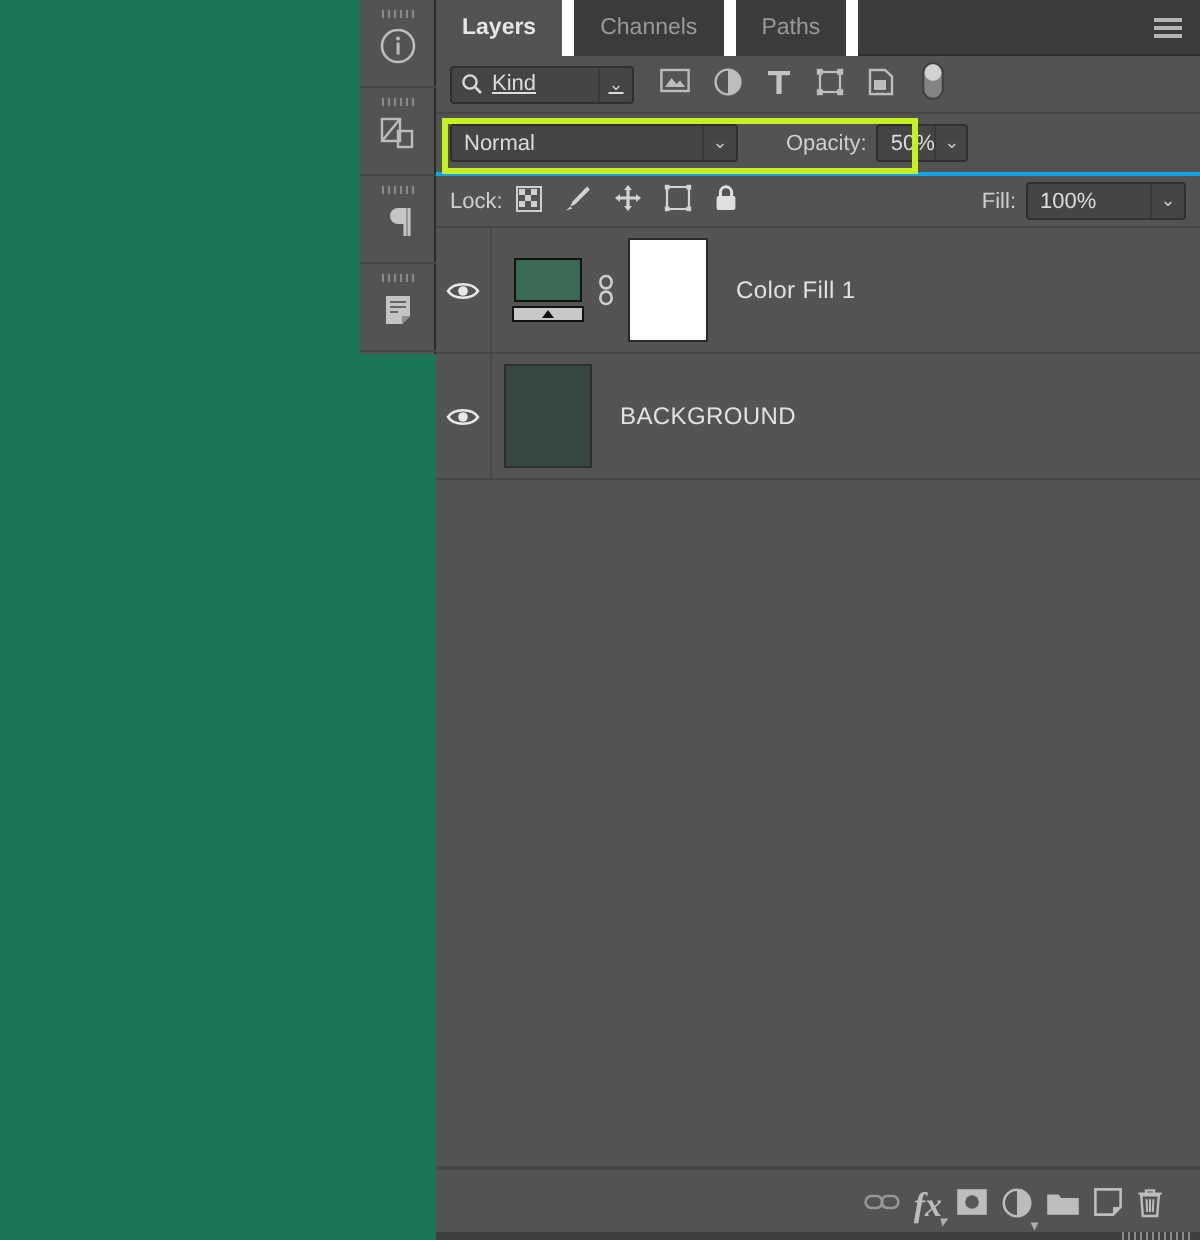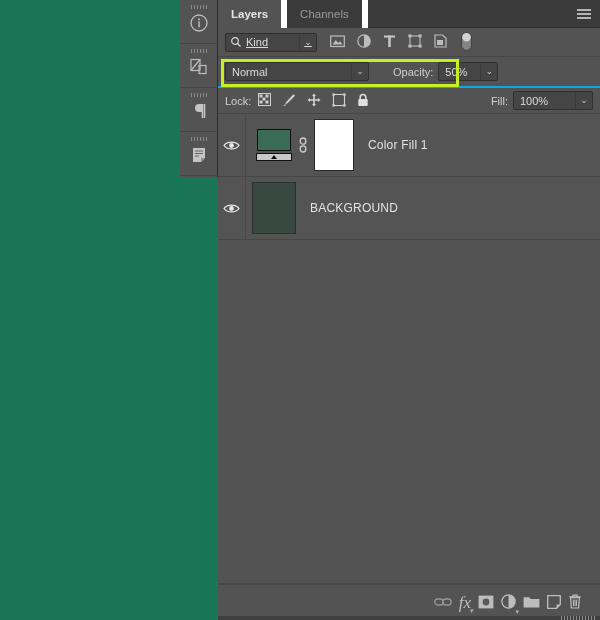--- a/index.html
+++ b/index.html
@@ -98,21 +98,21 @@
   }
   #hl-blend {
     position: absolute; left: 221px; top: 59px;
     width: 238px; height: 28px;
     border: 3px solid #c6f024;
     pointer-events: none; z-index: 9;
   }
   #blendsel { width: 144px; }
   #blendsel .lbl { flex: 1; padding-left: 6px; }
   #opacity-lbl { margin-left: 24px; color: #d0d0d0; }
-  #opsel { width: 60px; margin-left: 5px; }
+  #opsel { width: 46px; margin-left: 5px; }
   #opsel .val { flex: 1; padding-left: 6px; }
 
   
   #lockrow { height: 28px; border-top: 2px solid #0ea5e9; border-bottom: 1px solid #464646; }
   #lock-lbl { color: #d0d0d0; margin-right: 7px; }
   .lock-icons { display: flex; align-items: center; gap: 11px; }
   #fill-lbl { margin-left: auto; color: #d0d0d0; }
   #fillsel { width: 80px; margin-left: 5px; }
   #fillsel .val { flex: 1; padding-left: 6px; }
 
@@ -164,21 +164,21 @@
 
   #listfill { background: #545454; flex: 1; }
 
   
   #bottombar {
     position: absolute; left: 0; bottom: 0;
     width: 382px; height: 36px;
     background: #535353;
     border-top: 1px solid #464646;
     display: flex; align-items: center; justify-content: flex-end;
-    gap: 7px; padding-right: 18px;
+    gap: 7px; padding-right: 18px; font-weight: bold;
   }
   .bb { opacity: .85; position: relative; }
   .bb .mini { position: absolute; right: -3px; bottom: -5px; font-size: 7px; color: #c0c0c0; }
   #scroll-h {
     position: absolute; left: 0; bottom: 0; width: 382px; height: 4px;
     background: #3f3f3f;
   }
   #scroll-h .grip {
     position: absolute; right: 3px; top: 0; width: 36px; height: 4px;
     background: repeating-linear-gradient(to right,#8a8a8a 0 1px,transparent 1px 3px);
@@ -241,20 +241,21 @@
       </svg>
     </span>
   </div>
 </div>
 
 <div id="panel">
 
   <div id="tabbar">
     <div class="tab active">Layers</div>
     <div class="tab">Channels</div>
+    <div class="tab">Paths</div>
     <div id="tabfill"></div>
     <div id="burger"></div>
   </div>
 
   <div class="row" id="kindrow">
     <div class="select" id="kindsel">
       <span style="display:flex;align-items:center;">
         <svg width="12" height="12" viewBox="0 0 12 12">
           <circle cx="5" cy="5" r="3.3" fill="none" stroke="#d8d8d8" stroke-width="1.2"></circle>
           <line x1="7.5" y1="7.5" x2="10.5" y2="10.5" stroke="#d8d8d8" stroke-width="1.3"></line>

